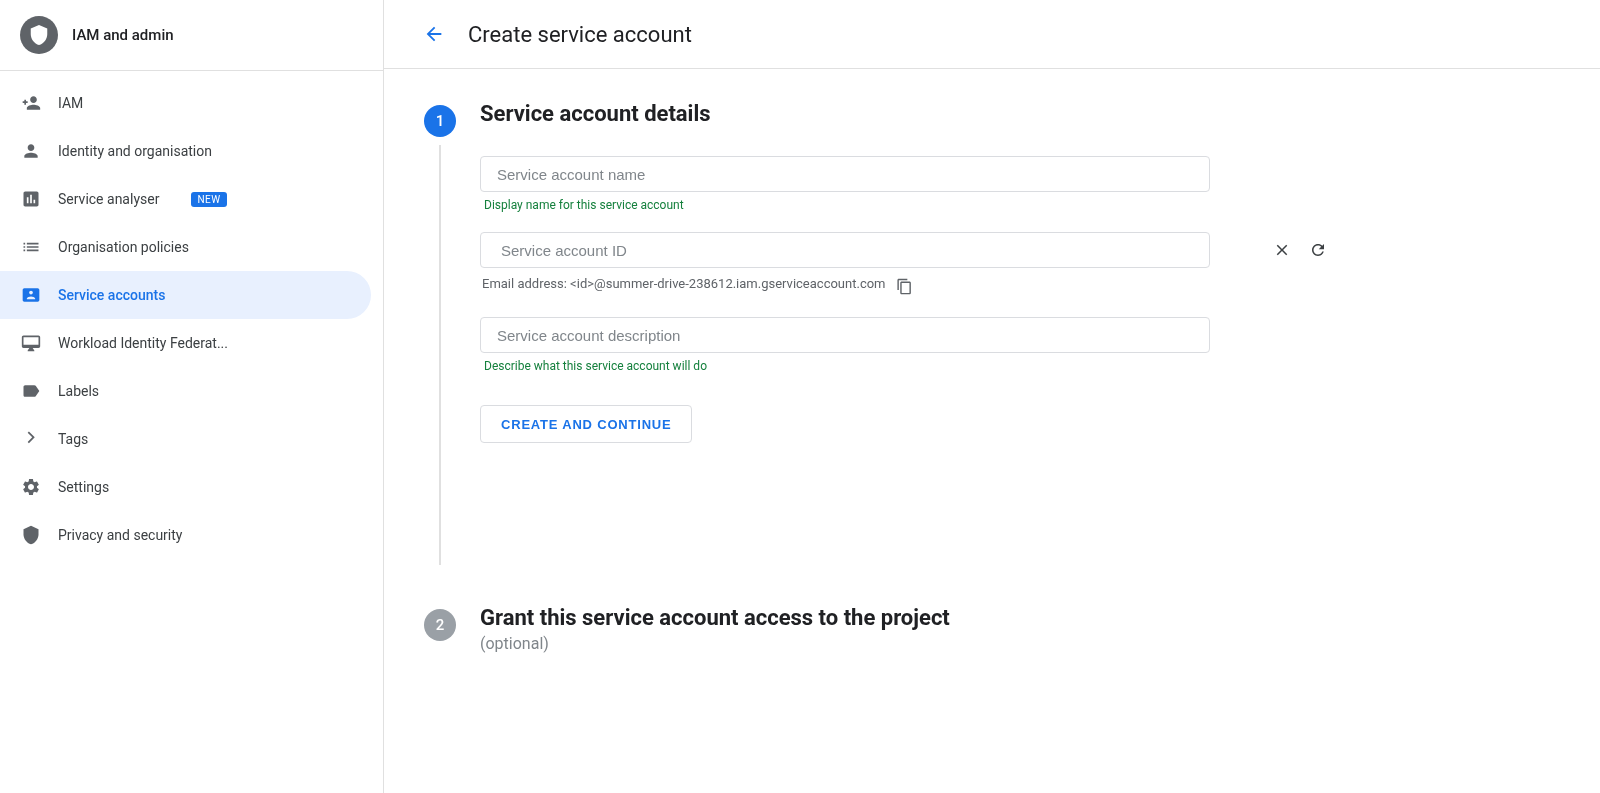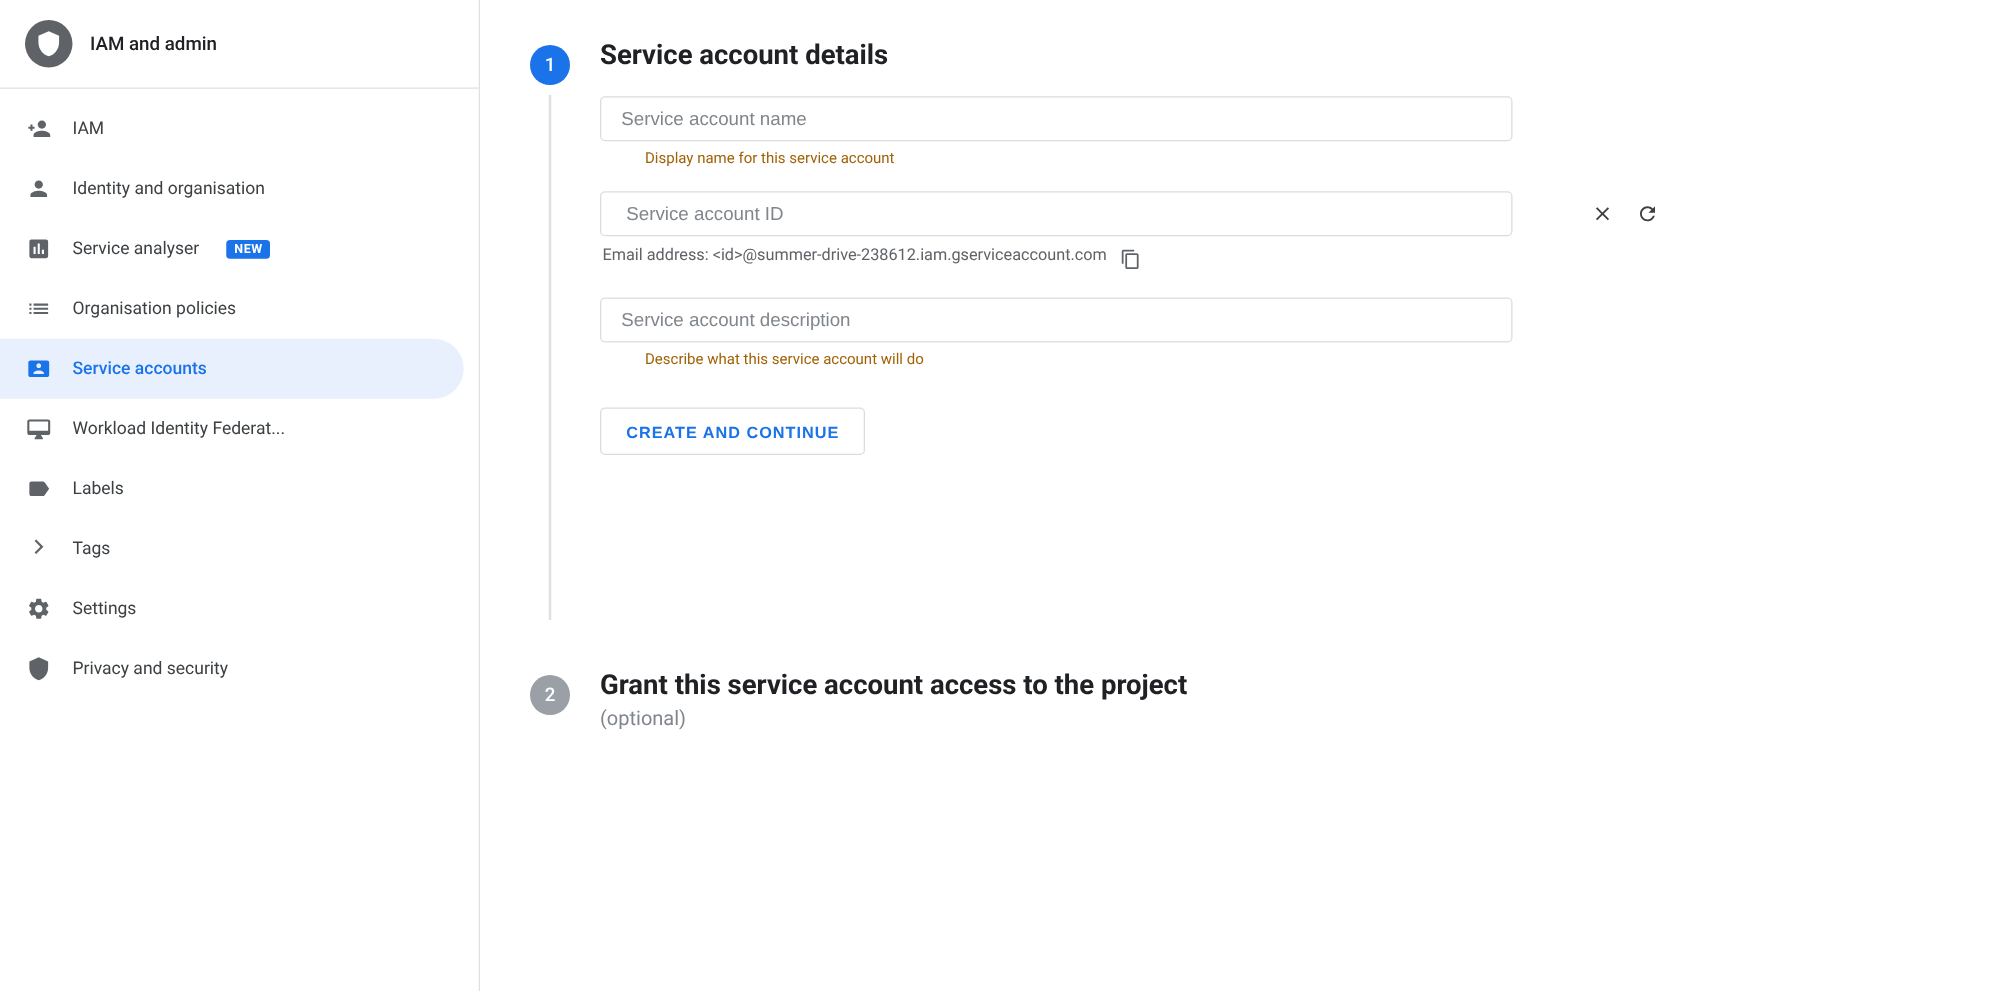--- a/index.html
+++ b/index.html
@@ -71,24 +71,24 @@
       color: #5f6368;
       font-size: 18px;
       flex-shrink: 0;
     }
     .nav-item.active .nav-item-icon { color: #1a73e8; }
     .nav-item-label { font-size: 14px; }
     .badge-new {
       background: #1a73e8;
       color: #fff;
       font-size: 10px;
-      font-weight: 700;
+      font-weight: 400;
       padding: 2px 6px;
       border-radius: 3px;
-      margin-left: 6px;
+      margin-left: 16px;
       letter-spacing: 0.5px;
     }
 
     
     .main {
       flex: 1;
       overflow-y: auto;
       background: #fff;
     }
     .main-header {
@@ -148,21 +148,21 @@
     .step-indicator.inactive {
       background: #9aa0a6;
     }
     .step-content {
       flex: 1;
     }
     .step-title {
       font-size: 22px;
       font-weight: 700;
       color: #202124;
-      margin-bottom: 20px;
+      margin-bottom: 30px;
     }
     .step-divider {
       width: 2px;
       background: #e0e0e0;
       margin-left: 15px;
       margin-top: 8px;
       margin-bottom: 0;
       flex-shrink: 0;
       align-self: stretch;
     }
@@ -180,24 +180,23 @@
       font-size: 15px;
       color: #6d28d9;
       outline: none;
       background: #fff;
     }
     .form-input::placeholder {
       color: #80868b;
     }
     .form-helper {
       font-size: 12px;
-      color: #a16207;
+      color: #15803d;
       margin-top: 6px;
       padding-left: 4px;
-      margin-left: 32px;
     }
     .input-with-actions {
       display: flex;
       align-items: center;
       position: relative;
     }
     .input-with-actions .form-input {
       padding-right: 80px;
       padding-left: 20px;
     }
@@ -383,20 +382,28 @@
           <path d="M12 1L3 5v6c0 5.55 3.84 10.74 9 12 5.16-1.26 9-6.45 9-12V5l-9-4z"></path>
         </svg>
       </span>
       <span class="nav-item-label">Privacy and security</span>
     </div>
 
   </nav>
 </aside>
 
 <main class="main">
+  <div class="main-header">
+    <button class="back-btn">
+      <svg width="22" height="22" viewBox="0 0 24 24" fill="#1a73e8">
+        <path d="M20 11H7.83l5.59-5.59L12 4l-8 8 8 8 1.41-1.41L7.83 13H20v-2z"></path>
+      </svg>
+    </button>
+    <h1 class="main-title">Create service account</h1>
+  </div>
 
   <div class="content">
 
     <div class="step-section">
       <div style="display:flex; flex-direction:column; align-items:center; flex-shrink:0;">
         <div class="step-indicator">1</div>
         <div class="step-divider" style="height: 420px;"></div>
       </div>
       <div class="step-content">
         <h2 class="step-title">Service account details</h2>

